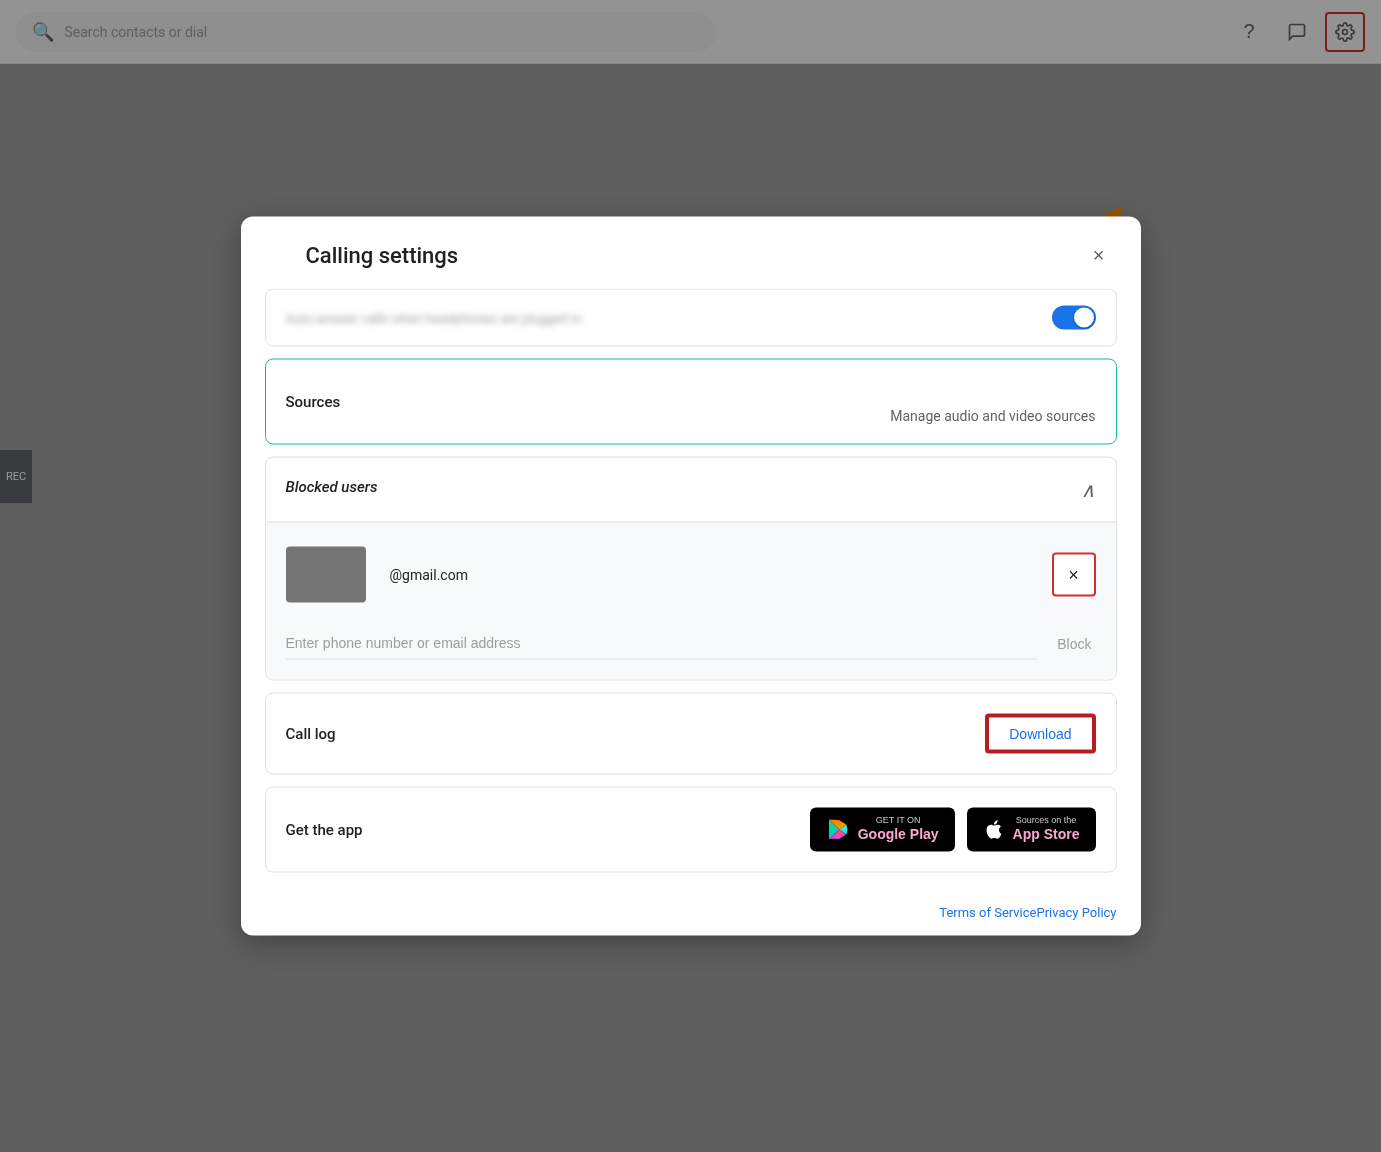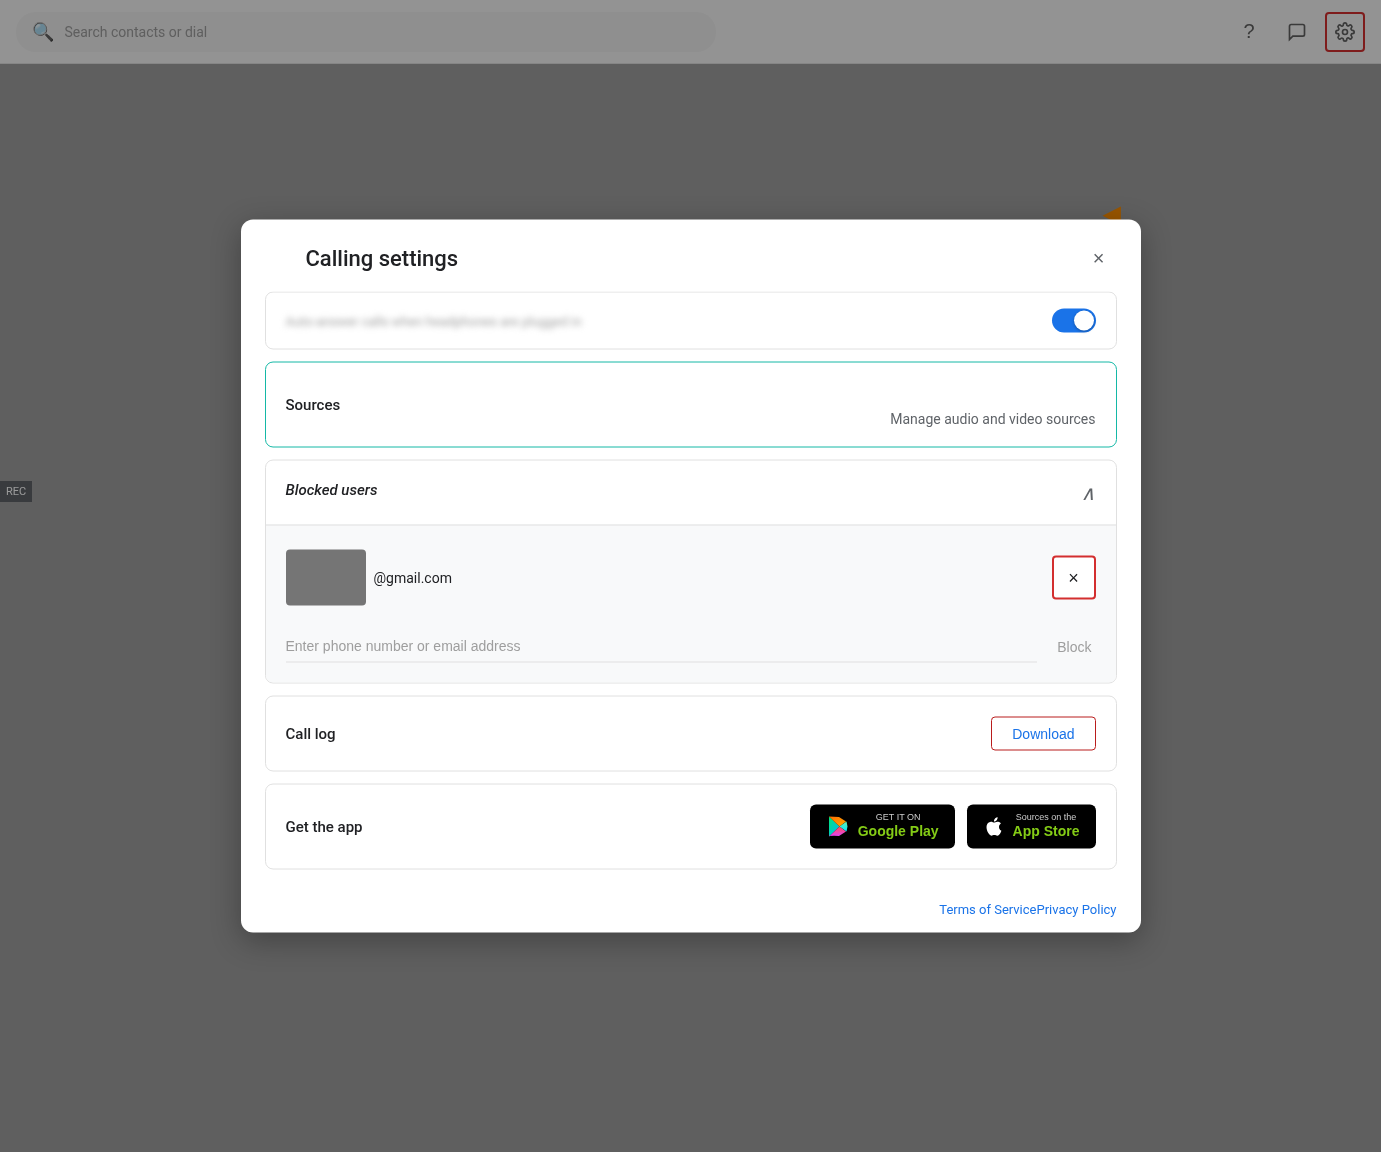--- a/index.html
+++ b/index.html
@@ -229,21 +229,21 @@
     .blocked-user-row {
       display: flex;
       align-items: center;
       justify-content: space-between;
       padding: 8px 0;
     }
 
     .blocked-user-info {
       display: flex;
       align-items: center;
-      gap: 8px;
+      gap: 24px;
     }
 
     .user-avatar {
       width: 80px;
       height: 56px;
       background: #757575;
       border-radius: 4px;
       flex-shrink: 0;
     }
 
@@ -308,21 +308,21 @@
 
     
     .call-log-section {
       border: 1px solid #e0e0e0;
       border-radius: 8px;
       padding: 0;
       background: #fff;
     }
 
     .download-btn {
-      border: 1px solid #b91c1c;
+      border: 4px solid #b91c1c;
       background: #fff;
       color: #1a73e8;
       font-size: 14px;
       font-weight: 500;
       padding: 8px 20px;
       border-radius: 4px;
       cursor: pointer;
       white-space: nowrap;
     }
 
@@ -362,21 +362,21 @@
 
     .store-btn-sub {
       font-size: 9px;
       color: #ccc;
       line-height: 1;
     }
 
     .store-btn-main {
       font-size: 14px;
       font-weight: 600;
-      color: #84cc16;
+      color: #f9a8d4;
       line-height: 1.3;
     }
 
     
     .dialog-footer {
       display: flex;
       justify-content: flex-end;
       padding: 8px 24px 16px 24px;
       flex-shrink: 0;
     }
@@ -389,23 +389,22 @@
     }
 
     
     .bg-rec-label {
       position: absolute;
       left: 0;
       top: 450px;
       background: #5f6368;
       color: #fff;
       font-size: 11px;
-      padding: 4px 6px;
+      padding: 20px 6px;
       z-index: 5;
-      margin-top: 31px;
     }
 
     .bg-arrow-orange {
       position: absolute;
       right: 260px;
       top: 200px;
       color: #ff8f00;
       font-size: 24px;
       z-index: 5;
     }

